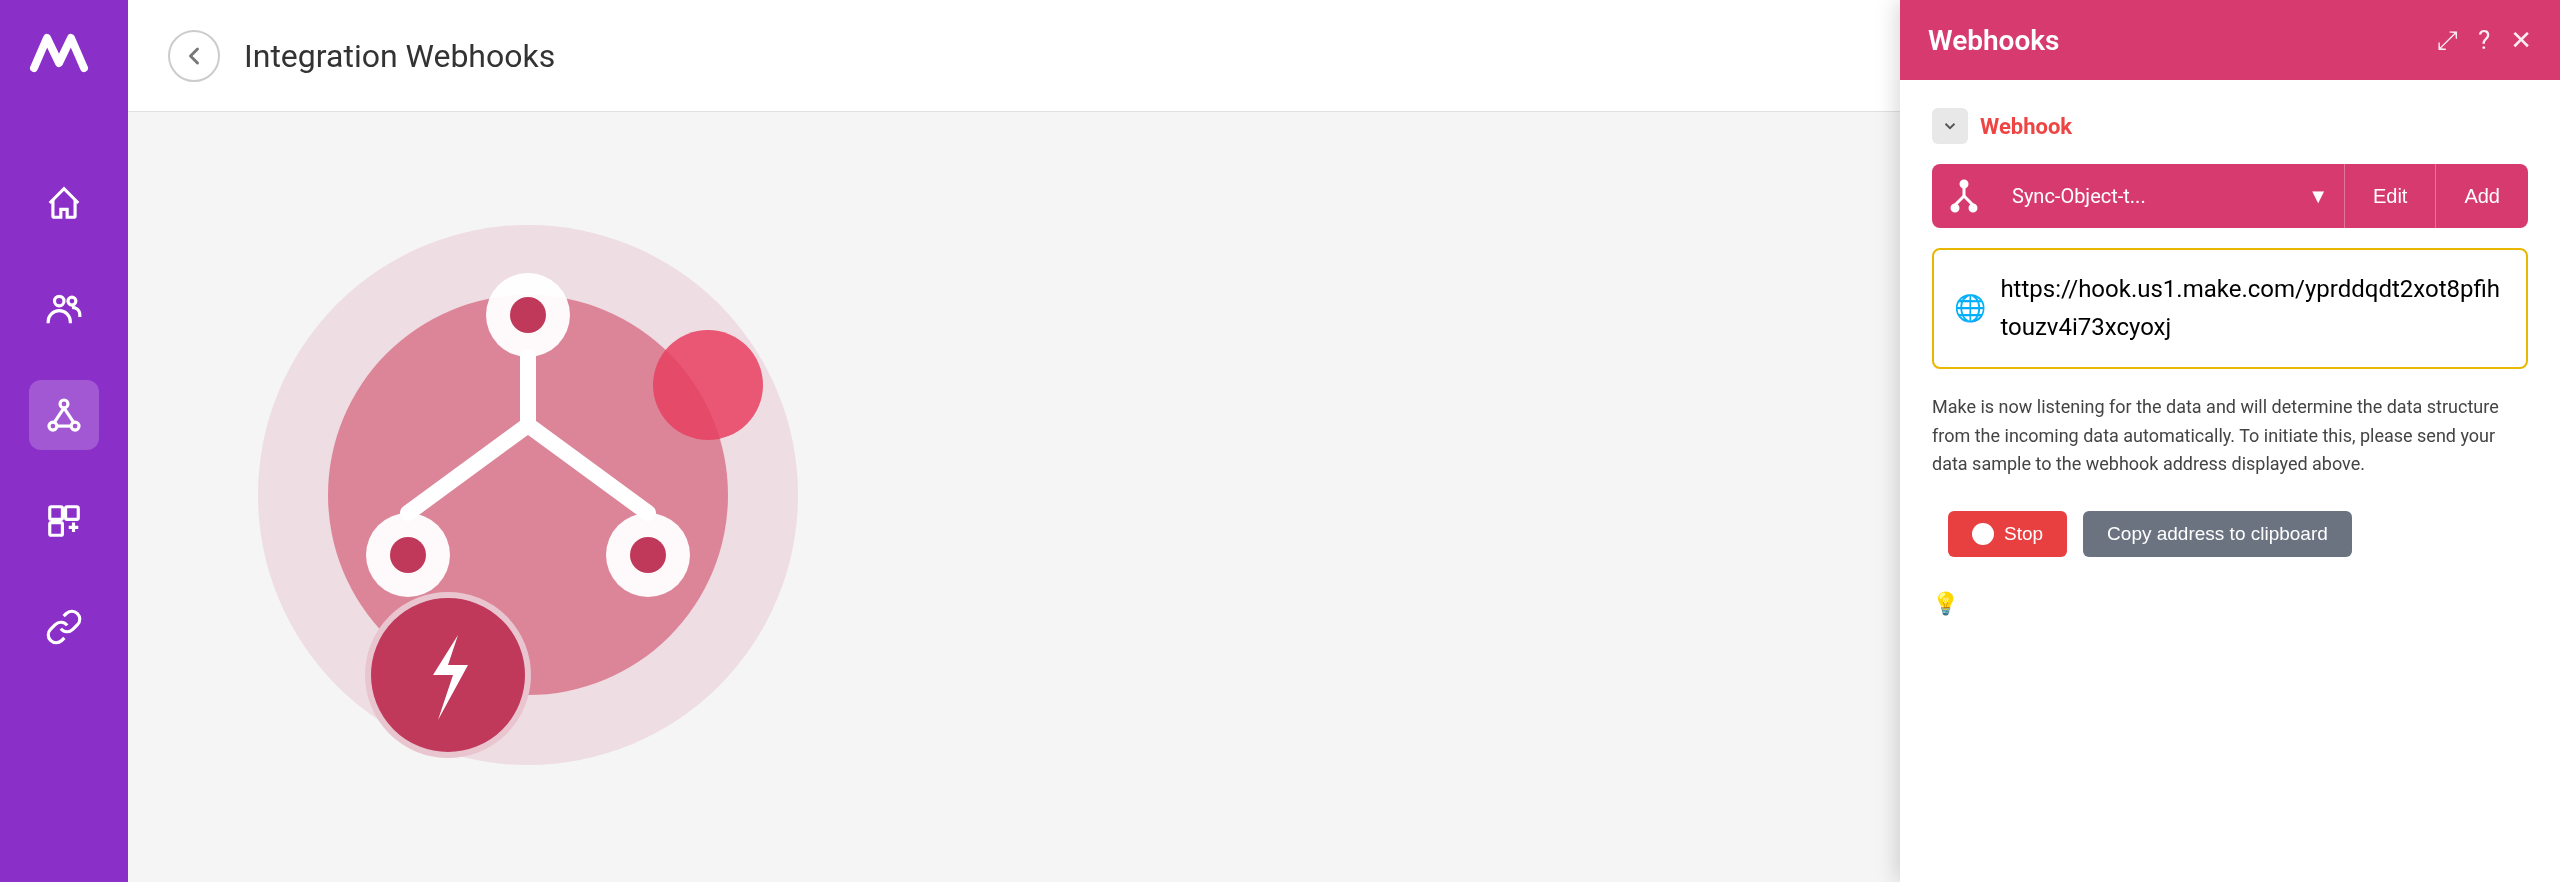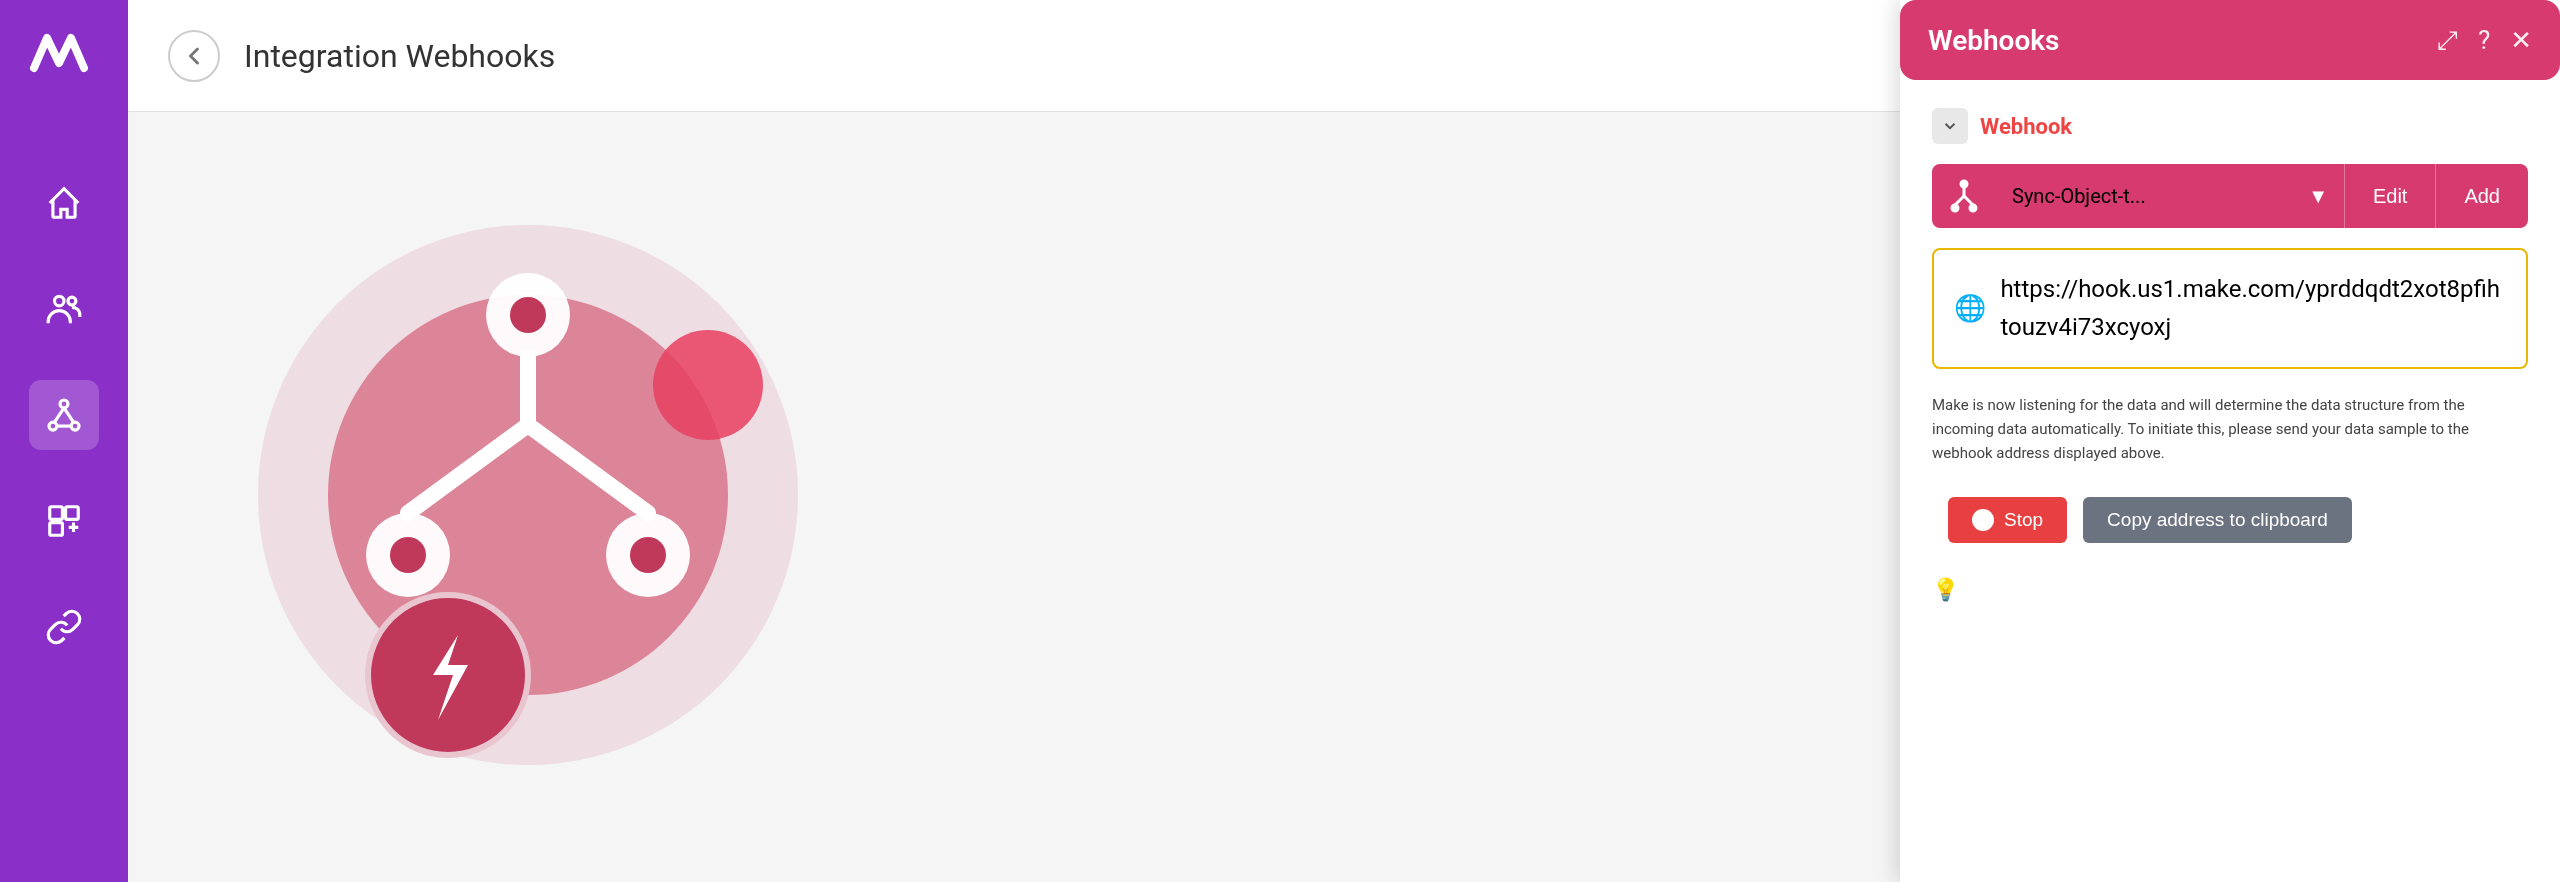--- a/index.html
+++ b/index.html
@@ -124,21 +124,20 @@
     }
 
     .panel-header {
       background: #d63a6e;
       padding: 0 28px;
       height: 80px;
       display: flex;
       align-items: center;
       justify-content: space-between;
       flex-shrink: 0;
-      border-radius: 16px;
     }
     .panel-title {
       color: white;
       font-size: 28px;
       font-weight: 600;
     }
     .panel-header-icons {
       display: flex;
       align-items: center;
       gap: 20px;
@@ -204,21 +203,21 @@
     .webhook-dropdown {
       flex: 1;
       background: #d63a6e;
       display: flex;
       align-items: center;
       justify-content: space-between;
       padding: 0 16px;
       cursor: pointer;
     }
     .webhook-dropdown-text {
-      color: #000000;
+      color: #ffffff;
       font-size: 20px;
     }
     .webhook-dropdown-arrow {
       color: white;
       font-size: 20px;
     }
     .webhook-btn {
       padding: 0 28px;
       background: #d63a6e;
       color: white;
@@ -249,21 +248,21 @@
     }
     .url-text {
       color: #000000;
       font-size: 24px;
       line-height: 1.6;
       word-break: break-all;
     }
 
     
     .info-text {
-      font-size: 15px;
+      font-size: 18px;
       color: #444;
       line-height: 1.6;
       margin-bottom: 32px;
     }
 
     
     .actions-row {
       display: flex;
       align-items: center;
       gap: 16px;

